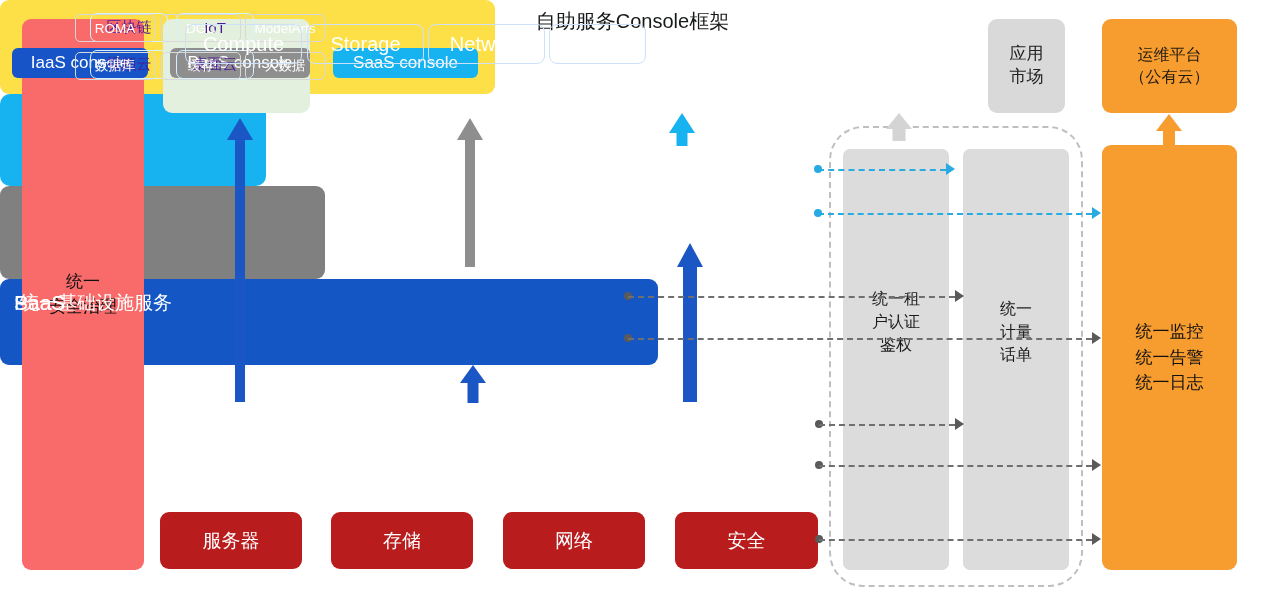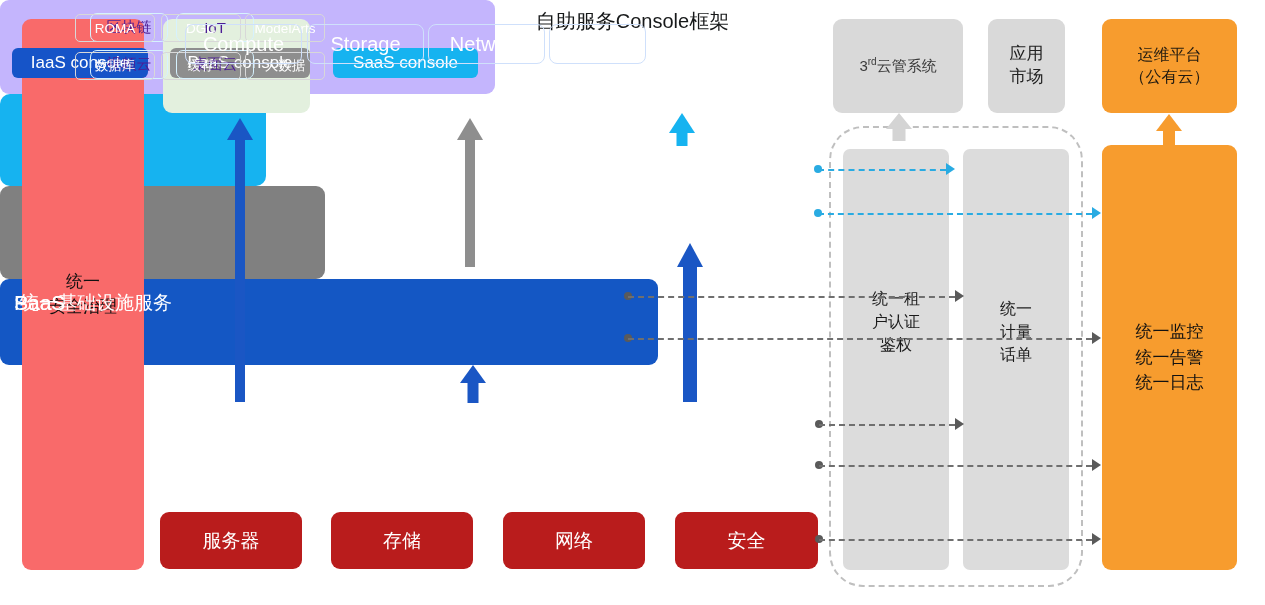--- a/index.html
+++ b/index.html
@@ -7,21 +7,21 @@
   #stage{position:relative;width:1265px;height:605px;overflow:hidden;background:#fff;}
   .box{position:absolute;box-sizing:border-box;display:flex;align-items:center;justify-content:center;text-align:center;}
 
   
   #security-col{left:22px;top:19px;width:122px;height:551px;background:#F96A6A;border-radius:9px;color:#111;font-size:17px;line-height:1.45;font-weight:400;}
 
   
   #api-gw{left:163px;top:19px;width:147px;height:94px;background:#E3F0DE;border-radius:9px;color:#2f2f2f;font-size:17px;}
 
   
-  #console-frame{left:323px;top:19px;width:495px;height:94px;background:#c4b5fd;border-radius:9px;display:block;}
+  #console-frame{left:323px;top:19px;width:495px;height:94px;background:#fde047;border-radius:9px;display:block;}
   #console-title{position:absolute;left:0;top:8px;width:100%;text-align:center;color:#17191a;font-size:20px;}
   .console-chip{position:absolute;top:48px;height:30px;border-radius:6px;display:flex;align-items:center;justify-content:center;color:#ffffff;font-size:17px;}
   #chip-iaas{left:12px;width:136px;background:#1654C8;}
   #chip-paas{left:170px;width:140px;background:#8E8E8E;}
   #chip-saas{left:333px;width:145px;background:#16B3F0;}
 
   
   #third-cloud{left:833px;top:19px;width:130px;height:94px;background:#D9D9D9;border-radius:9px;color:#3a3a3a;font-size:15px;}
   #app-market{left:988px;top:19px;width:77px;height:94px;background:#D9D9D9;border-radius:9px;color:#222;font-size:17px;line-height:1.35;}
 
@@ -86,23 +86,20 @@
     <span>API网关</span>
   </div>
 
   <div id="console-frame">
     <div id="console-title">自助服务Console框架</div>
     <div class="console-chip" id="chip-iaas">IaaS console</div>
     <div class="console-chip" id="chip-paas">PaaS console</div>
     <div class="console-chip" id="chip-saas">SaaS console</div>
   </div>
 
-  <div class="box" id="third-cloud">
-    <span><span>3</span><sup style="font-size:10px;">rd</sup><span>云管系统</span></span>
-  </div>
 
   <div class="box" id="app-market">
     <div>
       <div>应用</div>
       <div>市场</div>
     </div>
   </div>
 
   <div class="box" id="ops-top">
     <div>

